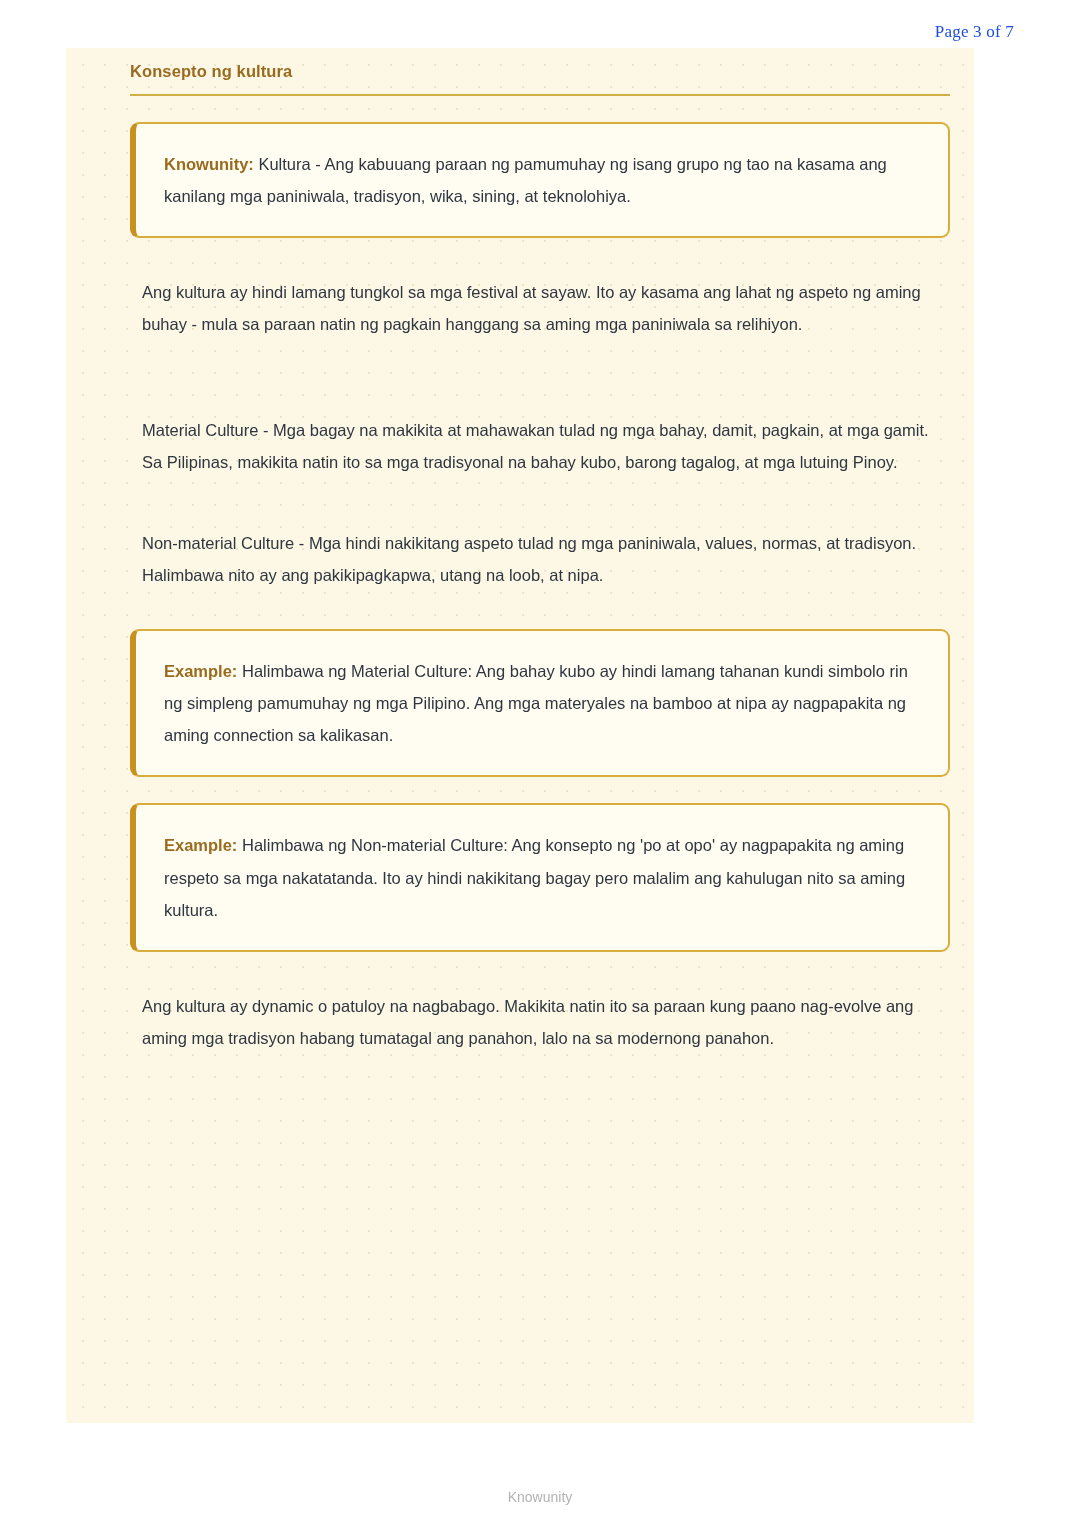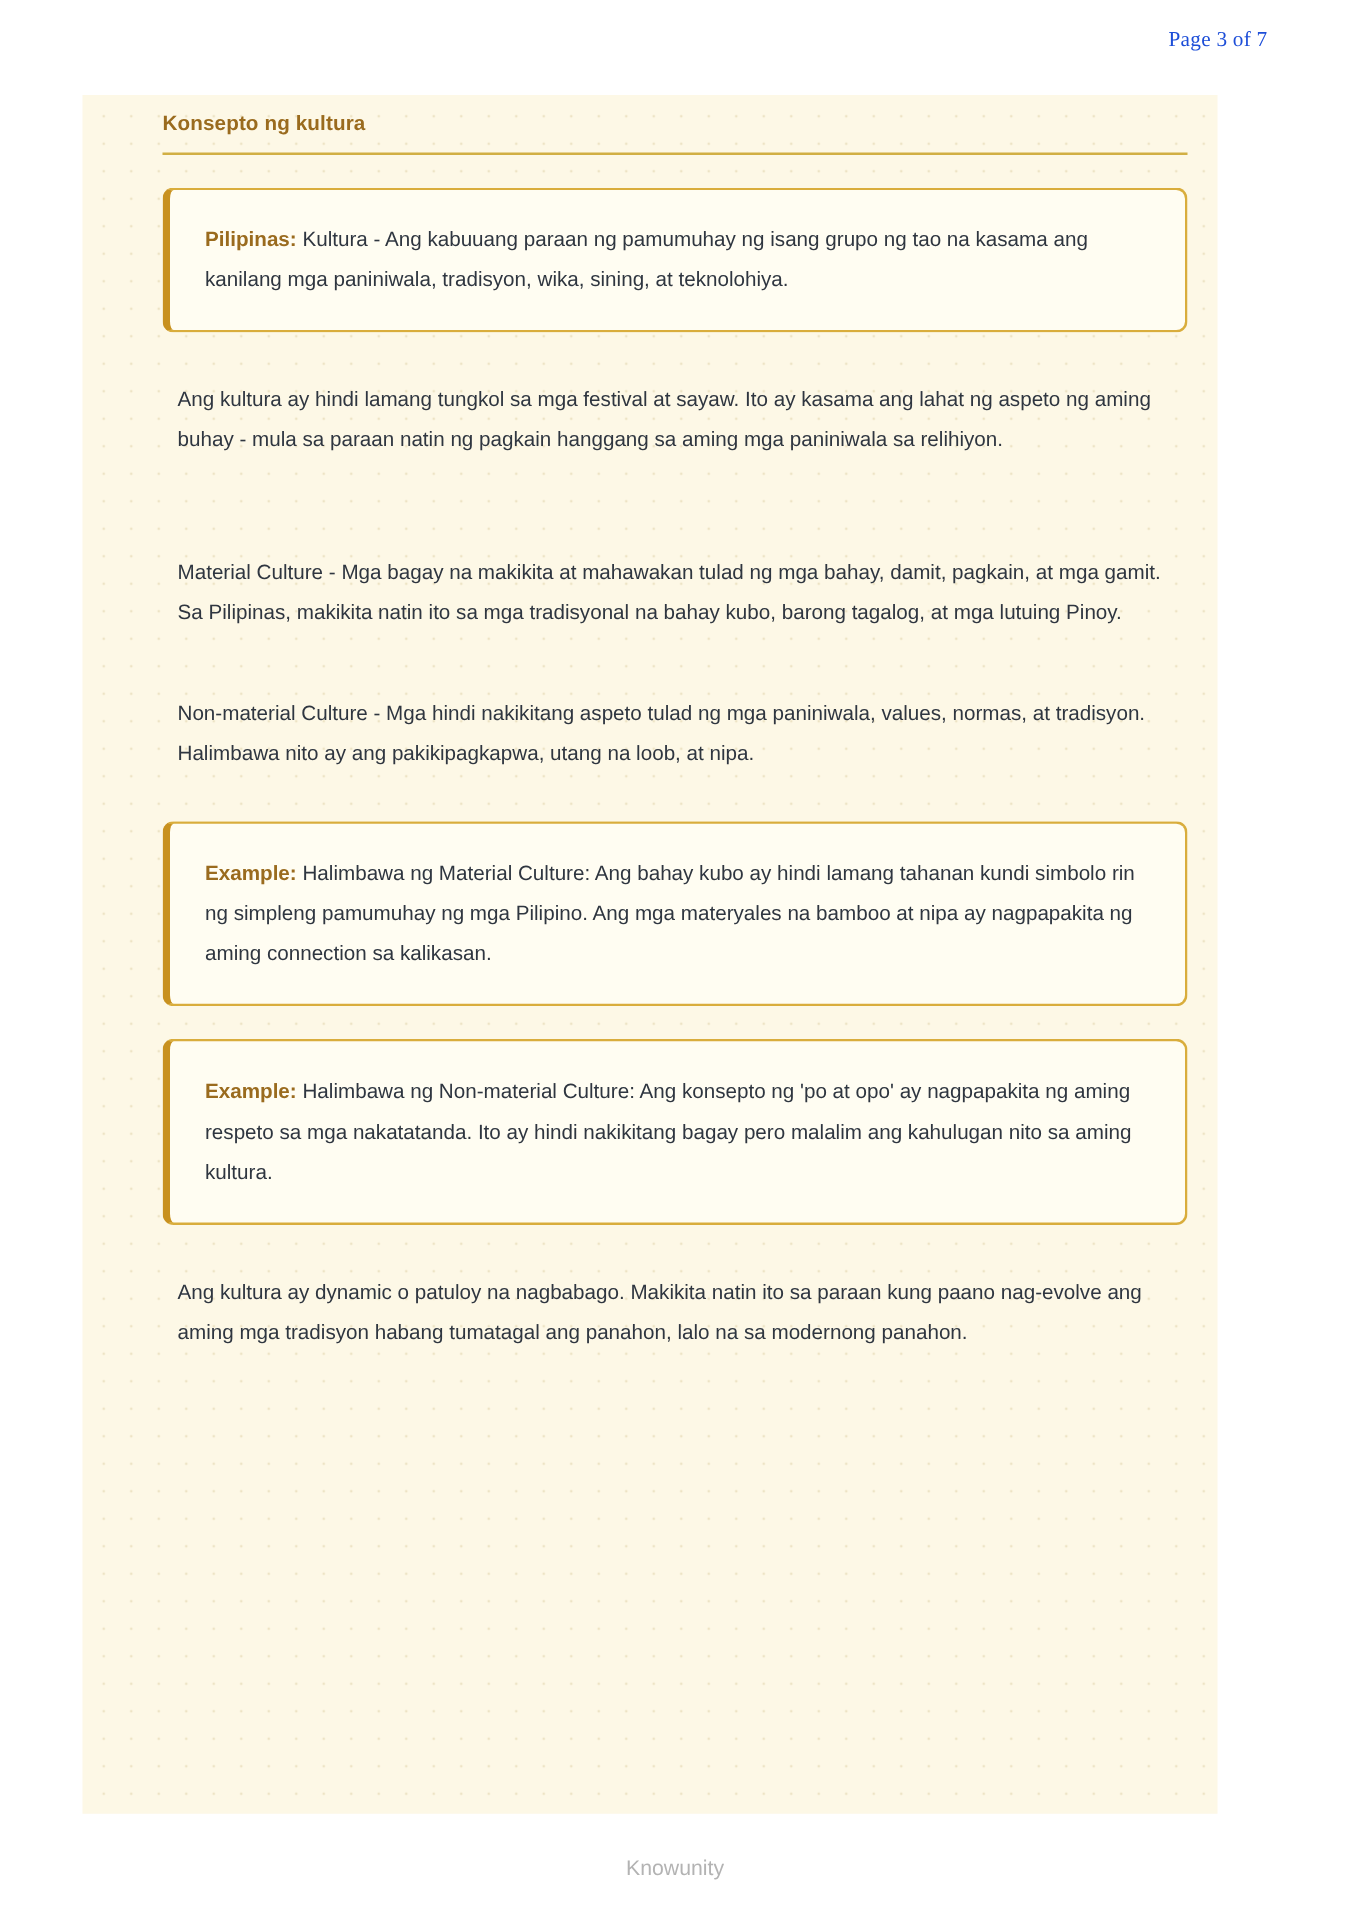--- a/index.html
+++ b/index.html
@@ -21,21 +21,21 @@
     right: 66px;
     font-family: "Liberation Serif", serif;
     font-size: 17px;
     color: #1d4ed8;
     letter-spacing: 0.2px;
   }
 
   .sheet {
     position: absolute;
     left: 66px;
-    top: 76px;
+    top: 48px;
     width: 908px;
     height: 1375px;
     background-color: #fdf8e6;
     background-image: radial-gradient(circle, rgba(200,180,120,0.30) 1px, transparent 1.3px);
     background-size: 22px 22px;
     background-position: 6px 6px;
   }
 
   .content {
     position: absolute;
@@ -91,42 +91,42 @@
     font-weight: bold;
     color: #9a6b1e;
   }
 
   .footer-brand {
     position: absolute;
     left: 0;
     right: 0;
     bottom: 22px;
     text-align: center;
-    font-size: 17px;
+    font-size: 14px;
     color: #b3b3b3;
     font-family: "Liberation Sans", sans-serif;
   }
 </style>
 </head>
 <body>
 
 <div class="page-number">Page 3 of 7</div>
 
 <div class="sheet">
   <div class="content">
 
     <div class="heading-wrap">
       <h2 class="section-heading">Konsepto ng kultura</h2>
       <div class="heading-rule"></div>
     </div>
 
     <div class="block-gap"></div>
 
     <div class="callout">
-      <p><span class="label">Pilipinas:</span><span> Kultura - Ang kabuuang paraan ng pamumuhay ng isang grupo ng tao na kasama ang kanilang mga paniniwala, tradisyon, wika, sining, at teknolohiya.</span></p>
+      <p><span class="label">Knowunity:</span><span> Kultura - Ang kabuuang paraan ng pamumuhay ng isang grupo ng tao na kasama ang kanilang mga paniniwala, tradisyon, wika, sining, at teknolohiya.</span></p>
     </div>
 
     <div class="block-gap"></div>
 
     <p class="body-text">Ang kultura ay hindi lamang tungkol sa mga festival at sayaw. Ito ay kasama ang lahat ng aspeto ng aming buhay - mula sa paraan natin ng pagkain hanggang sa aming mga paniniwala sa relihiyon.</p>
 
     <div class="para-gap"></div>
 
 
     <div class="block-gap"></div>

